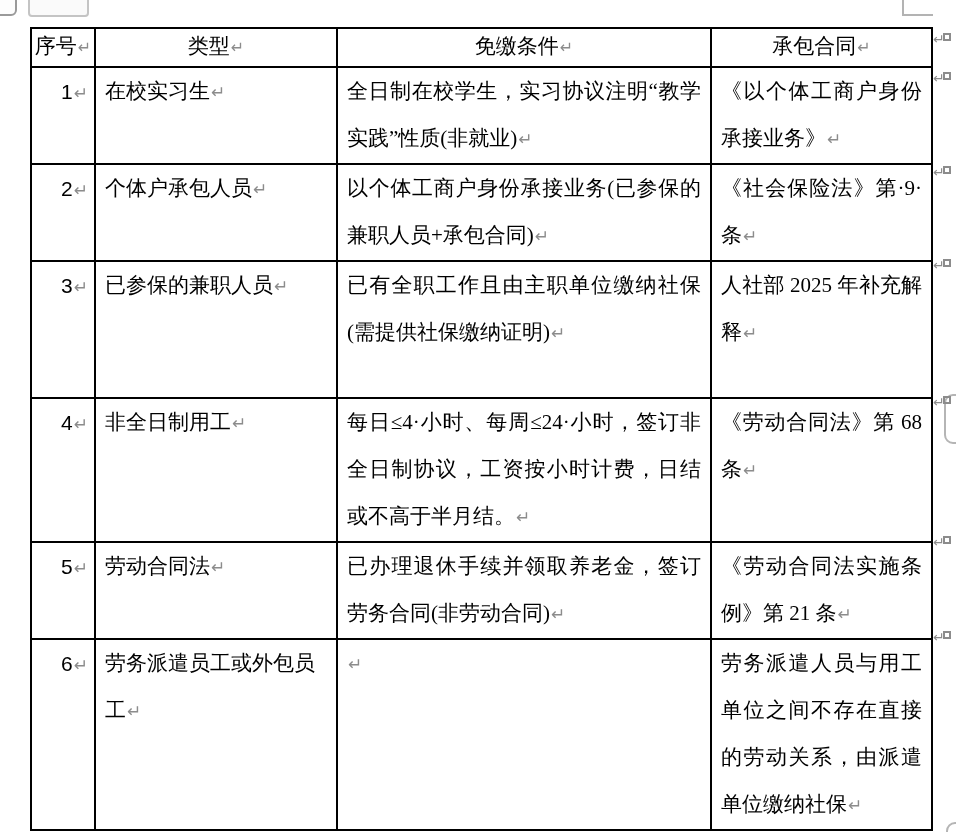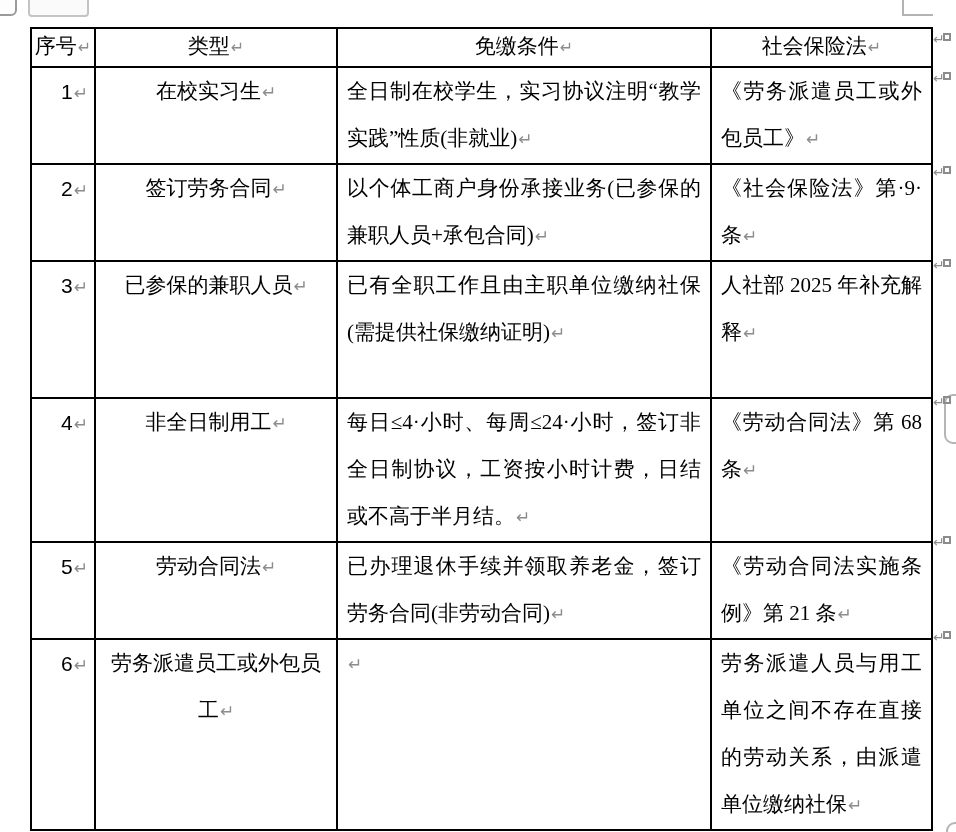--- a/index.html
+++ b/index.html
@@ -29,21 +29,21 @@
   }
   .doc-table thead th {
     height:39px; line-height:35px;
     text-align:center;
     padding:0 2px;
   }
   td.c-no {
     text-align:right; padding-right:6px;
     font-family:"Liberation Sans","DejaVu Sans",sans-serif;
   }
-  td.c-type { text-align:center; }
+  td.c-type { text-align:left; }
   td.c-cond, td.c-legal {
     text-align:justify; text-align-last:left;margin-left:36px;
   }
   .pmark {
     color:#8c8c8c;
     font-family:"DejaVu Sans",sans-serif;
     font-size:17px;
     padding-left:1px;
   }
   thead .pmark { font-size:16px; }
@@ -115,33 +115,33 @@
         <col class="c1">
         <col class="c2">
         <col class="c3">
         <col class="c4">
       </colgroup>
     <thead>
       <tr>
         <th><span>序号</span><span class="pmark">↵</span></th>
         <th><span>类型</span><span class="pmark">↵</span></th>
         <th><span>免缴条件</span><span class="pmark">↵</span></th>
-        <th><span>社会保险法</span><span class="pmark">↵</span></th>
+        <th><span>承包合同</span><span class="pmark">↵</span></th>
       </tr>
     </thead>
     <tbody id="tbody">
         <tr style="height: 94px;">
     <td class="c-no"><span>1</span><span class="pmark">↵</span></td>
     <td class="c-type"><span>在校实习生</span><span class="pmark">↵</span></td>
     <td class="c-cond"><span>全日制在校学生，实习协议注明“教学实践”性质(非就业)</span><span class="pmark">↵</span></td>
-    <td class="c-legal"><span>《劳务派遣员工或外包员工》</span><span class="pmark">↵</span></td>
+    <td class="c-legal"><span>《以个体工商户身份承接业务》</span><span class="pmark">↵</span></td>
   </tr>
         <tr style="height: 93px;">
     <td class="c-no"><span>2</span><span class="pmark">↵</span></td>
-    <td class="c-type"><span>签订劳务合同</span><span class="pmark">↵</span></td>
+    <td class="c-type"><span>个体户承包人员</span><span class="pmark">↵</span></td>
     <td class="c-cond"><span>以个体工商户身份承接业务(已参保的兼职人员+承包合同)</span><span class="pmark">↵</span></td>
     <td class="c-legal"><span>《社会保险法》第·9·条</span><span class="pmark">↵</span></td>
   </tr>
         <tr style="height: 137px;">
     <td class="c-no"><span>3</span><span class="pmark">↵</span></td>
     <td class="c-type"><span>已参保的兼职人员</span><span class="pmark">↵</span></td>
     <td class="c-cond"><span>已有全职工作且由主职单位缴纳社保(需提供社保缴纳证明)</span><span class="pmark">↵</span></td>
     <td class="c-legal"><span>人社部 2025 年补充解释</span><span class="pmark">↵</span></td>
   </tr>
         <tr style="height: 140px;">

